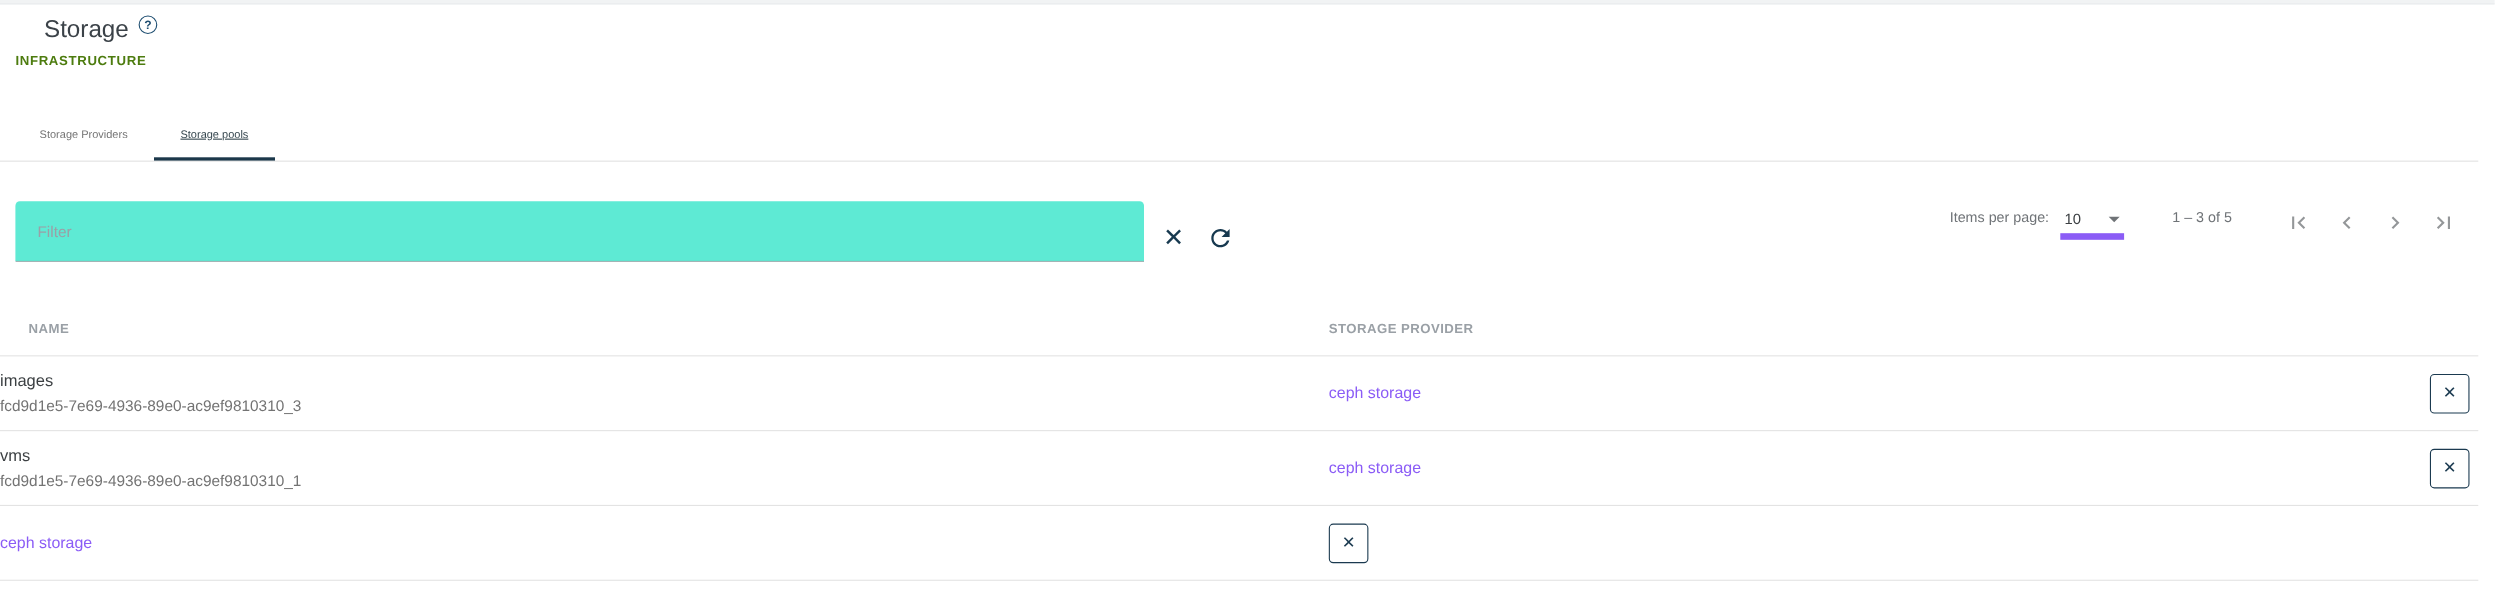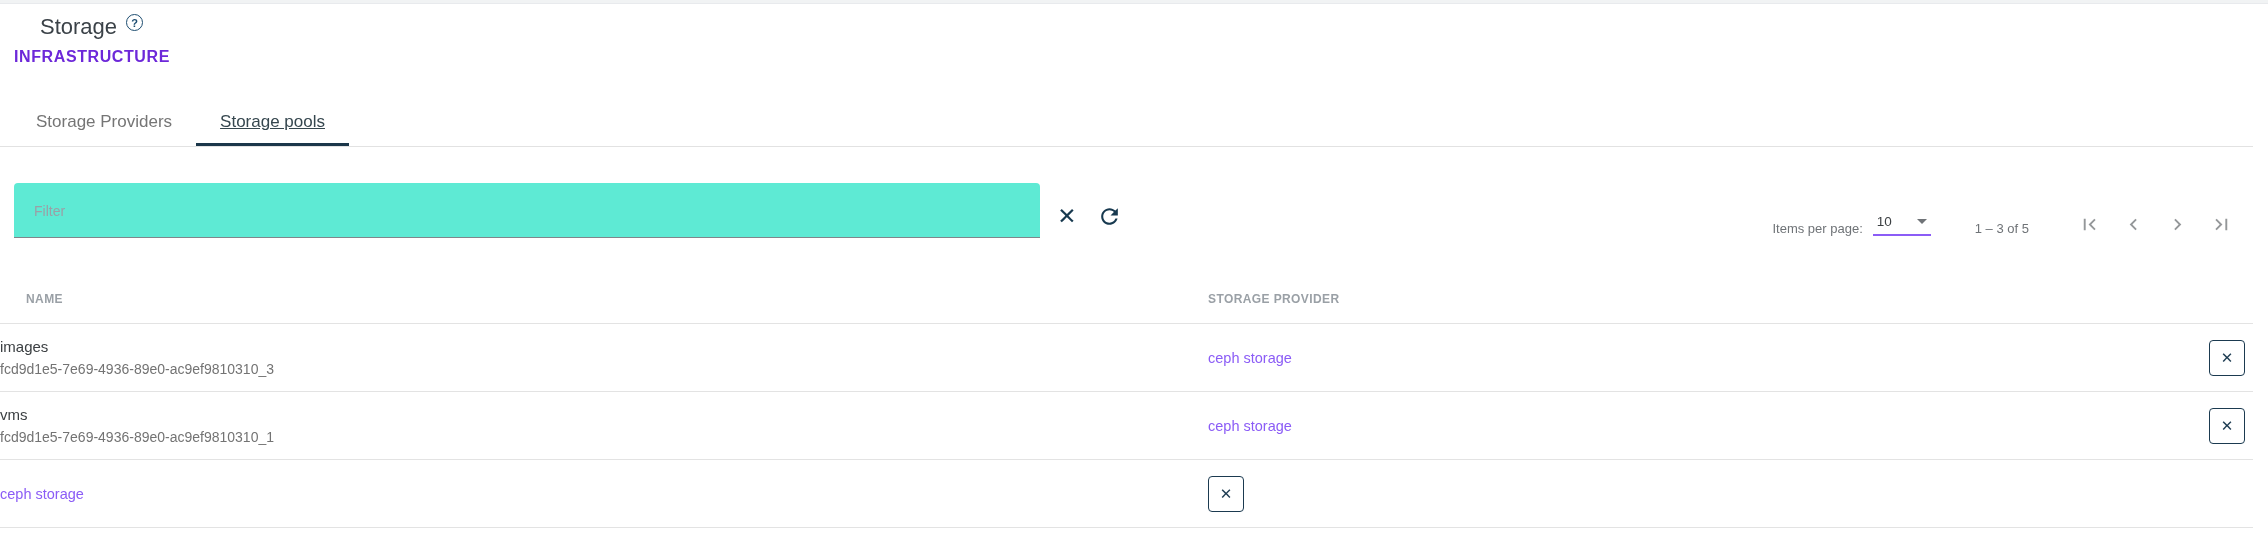--- a/index.html
+++ b/index.html
@@ -16,29 +16,29 @@
   
   .page-header { padding: 10px 0 0 14px; }
   .title-row { display: flex; align-items: flex-start; gap: 9px; height: 28px; margin-left: 26px; }
   .page-title { font-size: 22px; color: #3b4248; font-weight: 400; }
   .help-icon {
     width: 17px; height: 17px; border: 1.5px solid #1d4d70; border-radius: 50%;
     color: #1d4d70; font-size: 11px; font-weight: bold;
     display: flex; align-items: center; justify-content: center; cursor: pointer;
   }
   .section-label {
-    margin-top: 6px; font-size: 16px; font-weight: bold;
-    color: #6d28d9; letter-spacing: 0.6px; height: 14px;
+    margin-top: 6px; font-size: 12px; font-weight: bold;
+    color: #4d7c0f; letter-spacing: 0.6px; height: 14px;
   }
 
   
   .tabs { display: flex; margin-top: 36px; padding-left: 12px; border-bottom: 1px solid #e2e2e2; }
   .tab {
     height: 48px; padding: 0 24px; display: flex; align-items: center;
-    font-size: 17px; color: #757575; cursor: pointer; position: relative;
+    font-size: 10px; color: #757575; cursor: pointer; position: relative;
     background: none; border: none; font-family: inherit;
   }
   .tab.active { color: #36474f; }
   .tab.active .tab-label { text-decoration: underline; }
   .tab.active::after {
     content: ""; position: absolute; left: 0; right: 0; bottom: 0;
     height: 3px; background: #1b374a;
   }
 
   
@@ -53,24 +53,24 @@
   }
   .filter-field input::placeholder { color: #9aa0a6; font-size: 14px; }
   .icon-btn {
     width: 30px; height: 30px; margin-left: 12px; margin-bottom: 7px;
     background: none; border: none; cursor: pointer; color: #17394f;
     display: flex; align-items: center; justify-content: center;
   }
   .clear-glyph { font-size: 23px; font-weight: 300; line-height: 1; color: #17394f; }
   .refresh-svg { width: 25px; height: 25px; fill: #17394f; }
 
-  .paginator { margin-left: auto; display: flex; align-items: flex-end; margin-bottom: 2px; font-size: 13px; color: #6f7377; }
+  .paginator { margin-left: auto; display: flex; align-items: flex-start; margin-bottom: 20px; font-size: 13px; color: #6f7377; }
   .page-size-select {
     margin-left: 10px; width: 58px; border: none; background: none; cursor: pointer;
-    border-bottom: 2px solid #8b5cf6; display: flex; align-items: center;
+    border-bottom: 6px solid #8b5cf6; display: flex; align-items: center;
     justify-content: space-between; padding: 2px 4px 5px 4px; font-family: inherit;
   }
   .page-size-value { font-size: 13.5px; color: #3c4043; }
   .caret-down {
     width: 0; height: 0; border-left: 5px solid transparent;
     border-right: 5px solid transparent; border-top: 5.5px solid #6f7377;
   }
   .range-label { margin-left: 44px; }
   .nav-group { display: flex; margin-left: 28px; }
   .nav-btn {

